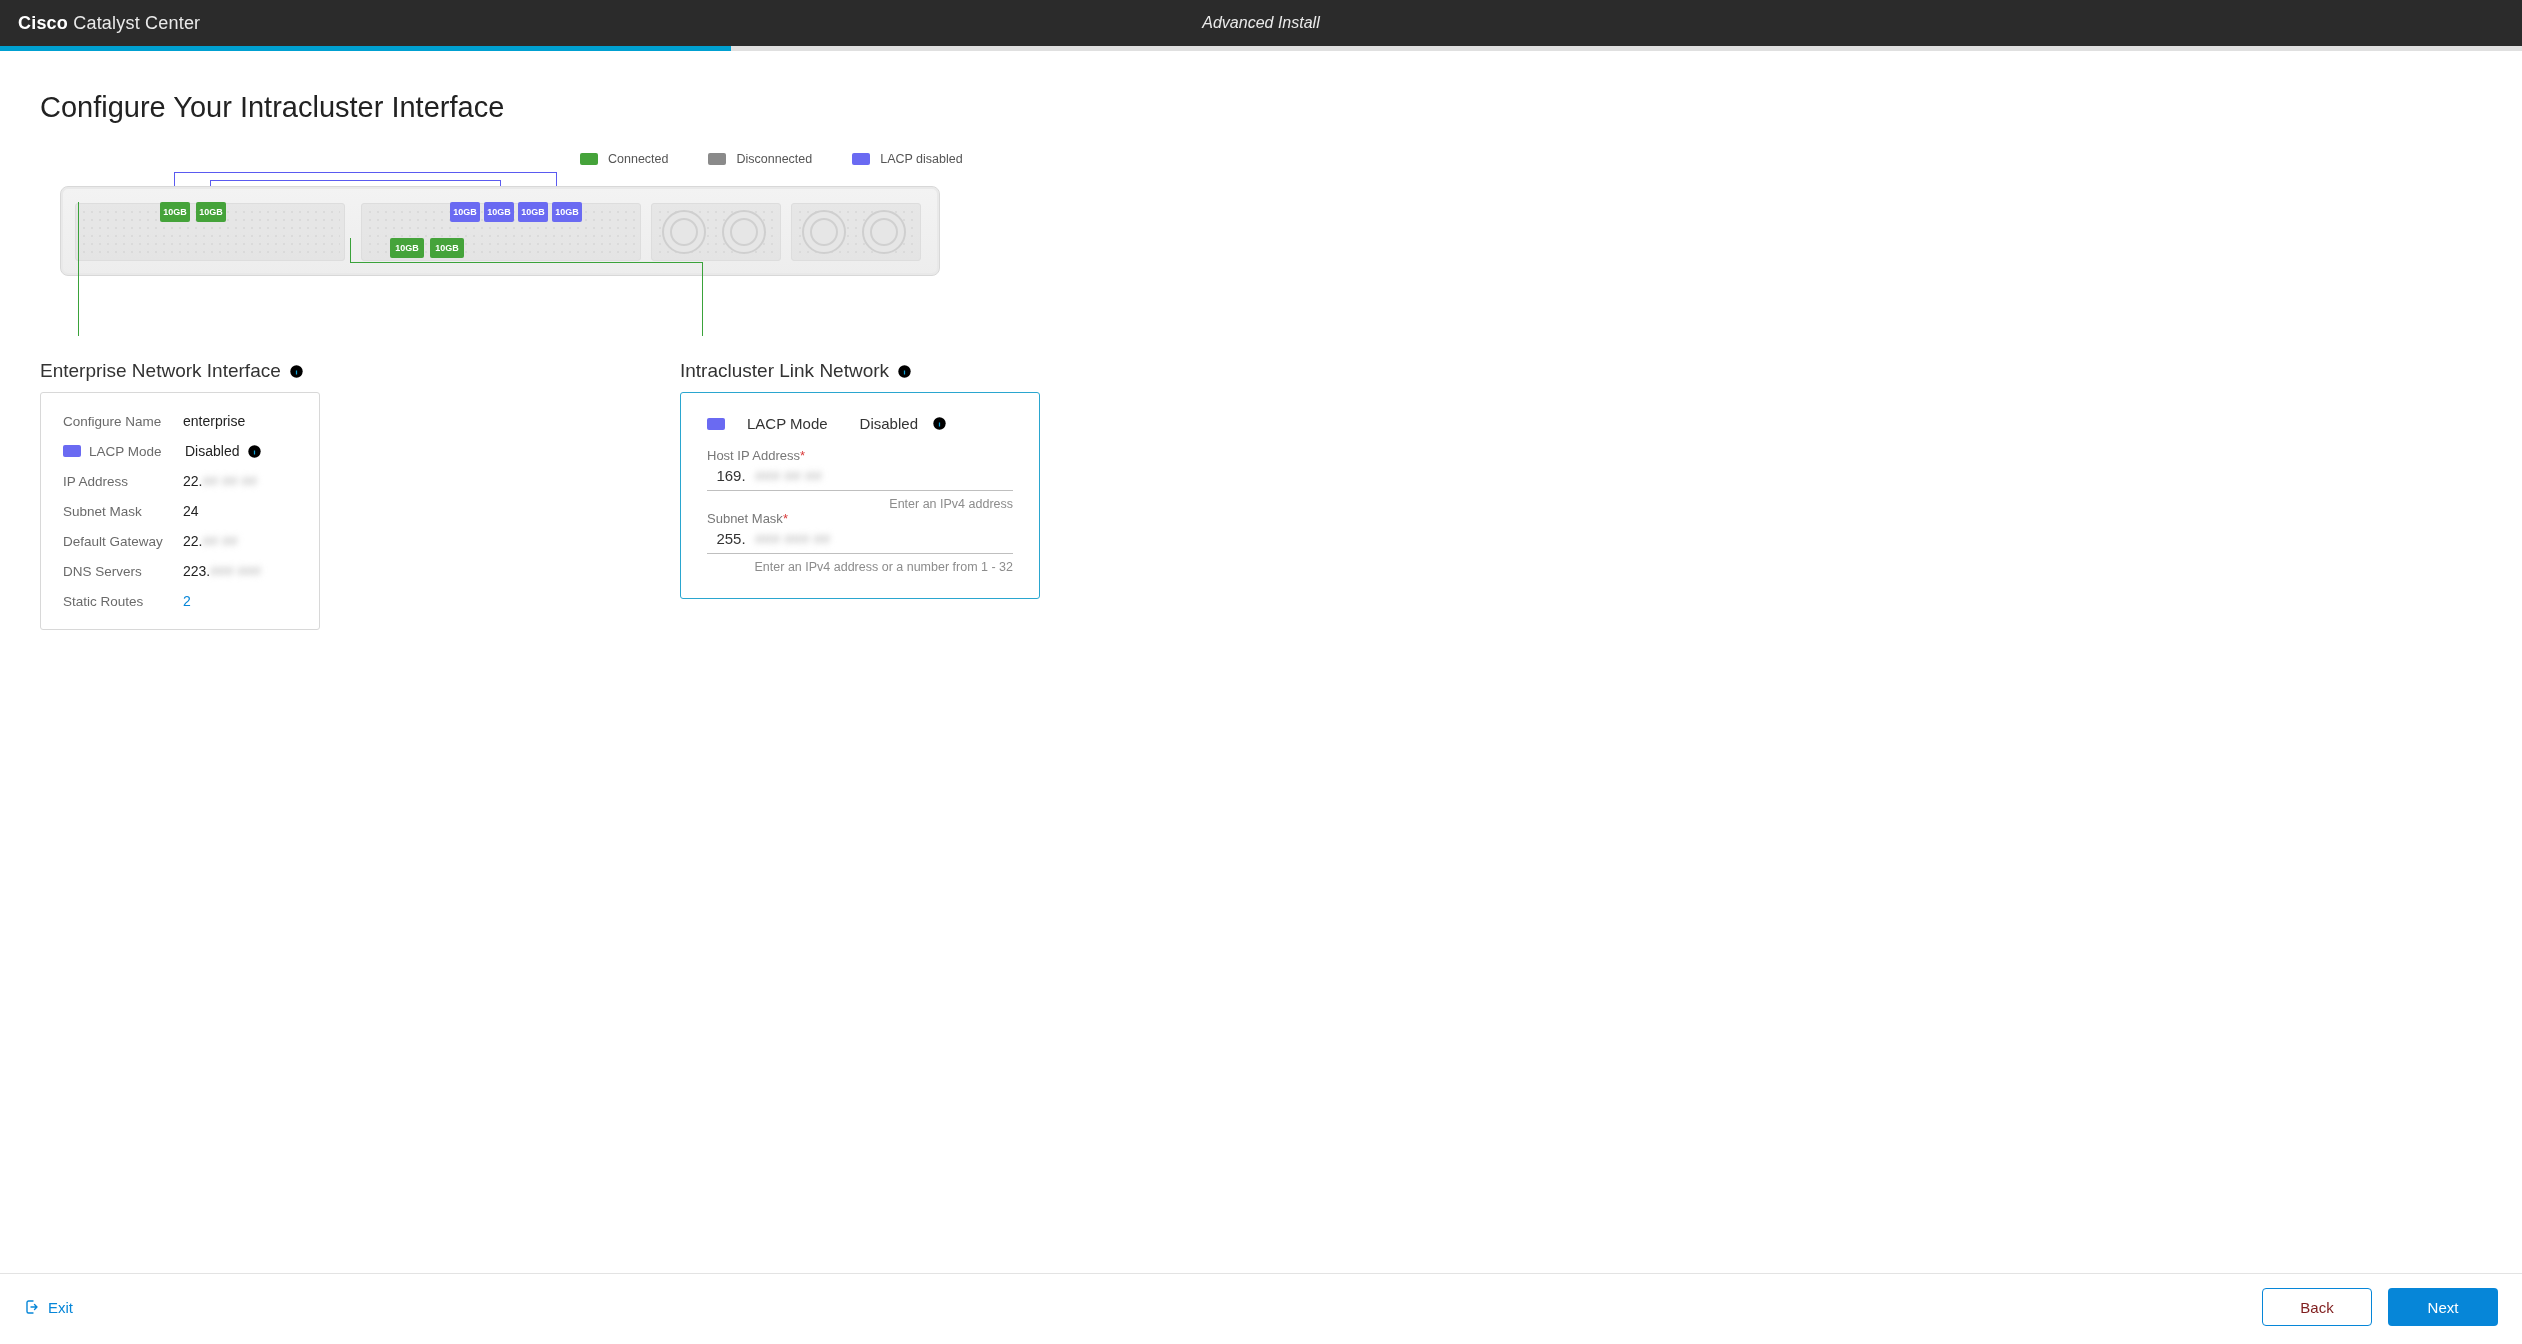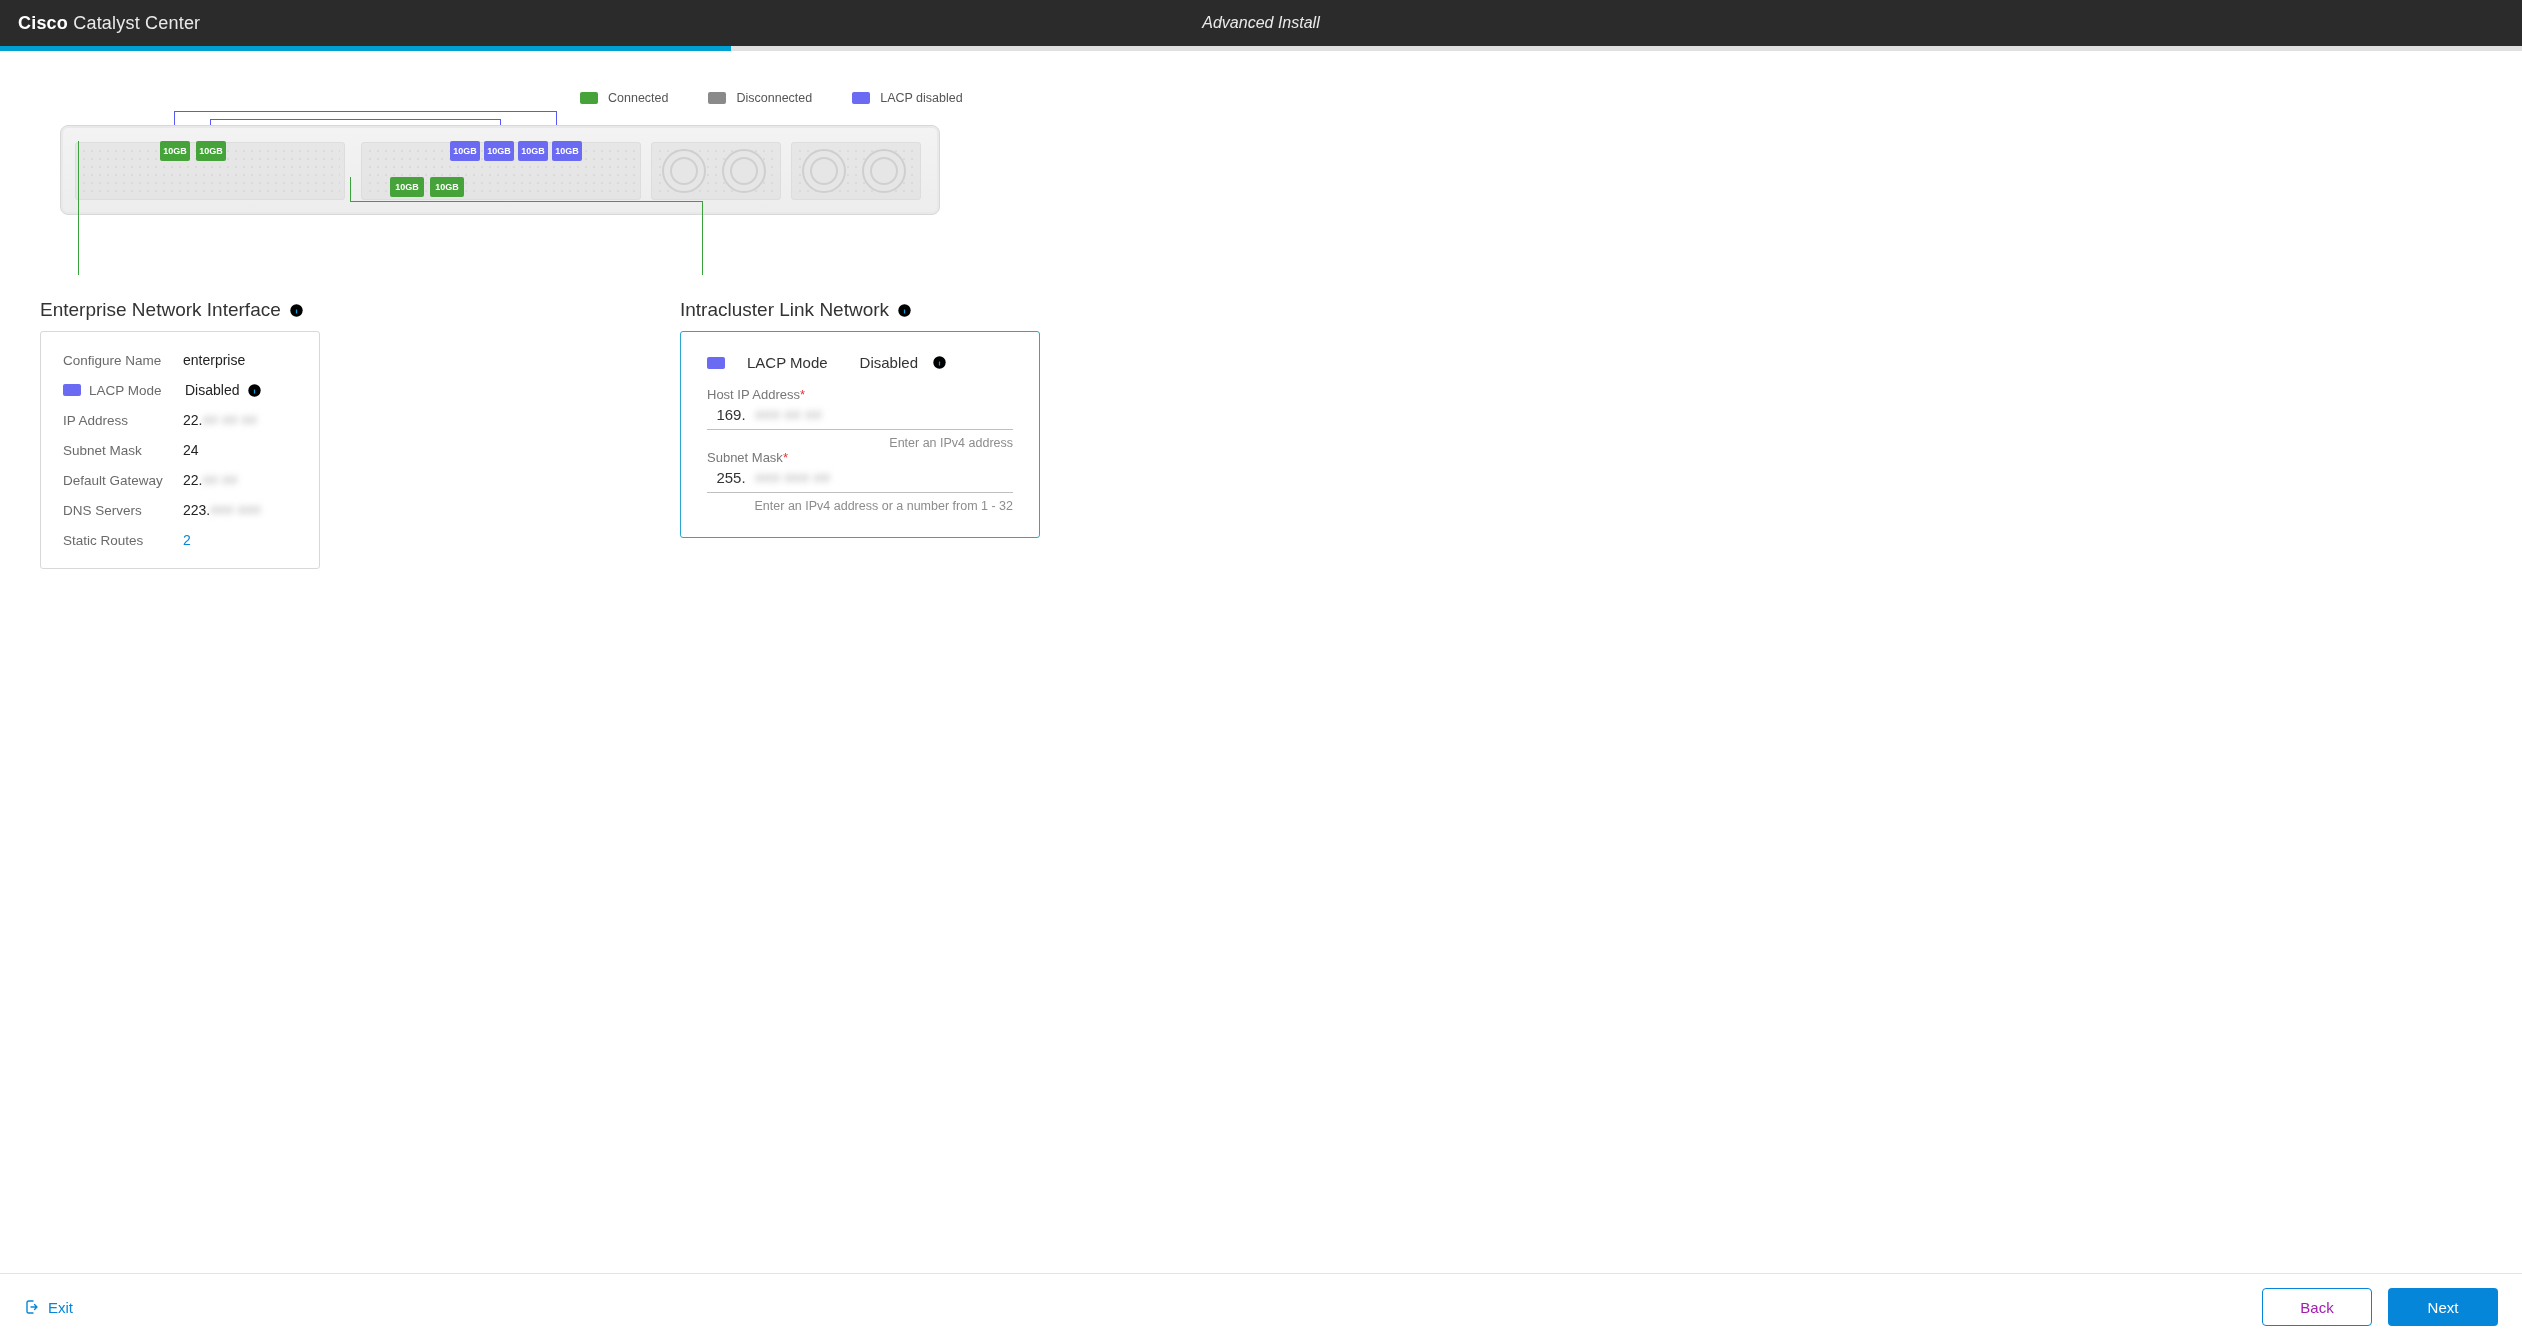--- a/index.html
+++ b/index.html
@@ -169,41 +169,42 @@
     display:flex; align-items:center; justify-content:space-between;
     padding:14px 24px 18px;
   }
   .exit { color:#0686d8; font-size:15px; display:inline-flex; align-items:center; gap:8px; cursor:pointer; }
   .footer-right { display:flex; gap:16px; }
   .btn {
     min-width:110px; height:38px; border-radius:4px; font-size:15px;
     display:inline-flex; align-items:center; justify-content:center; cursor:pointer;
     border:1px solid transparent;
   }
-  .btn-outline { border-color:#0686d8; color:#a21caf; background:#fff; }
+  .btn-outline { border-color:#0686d8; color:#7f1d1d; background:#fff; }
   .btn-primary { background:#0686d8; color:#fff; }
 
   svg.info path{fill:none;stroke:#0aa0d6;stroke-width:1.3}
 </style>
 </head>
 <body>
 
 <div class="header">
   <div class="brand">
     <b>Cisco</b>
     <span>Catalyst Center</span>
   </div>
   <div class="header-title">Advanced Install</div>
 </div>
 
 <div class="progress-track">
   <div class="progress-fill" style="width: 29%;"></div>
 </div>
 
 <div class="main">
+  <h1 class="page-title">Configure Your Intracluster Interface</h1>
 
   <div class="legend">
     <span class="legend-item">
       <span class="swatch sw-green"></span>
       <span>Connected</span>
     </span>
     <span class="legend-item">
       <span class="swatch sw-gray"></span>
       <span>Disconnected</span>
     </span>

